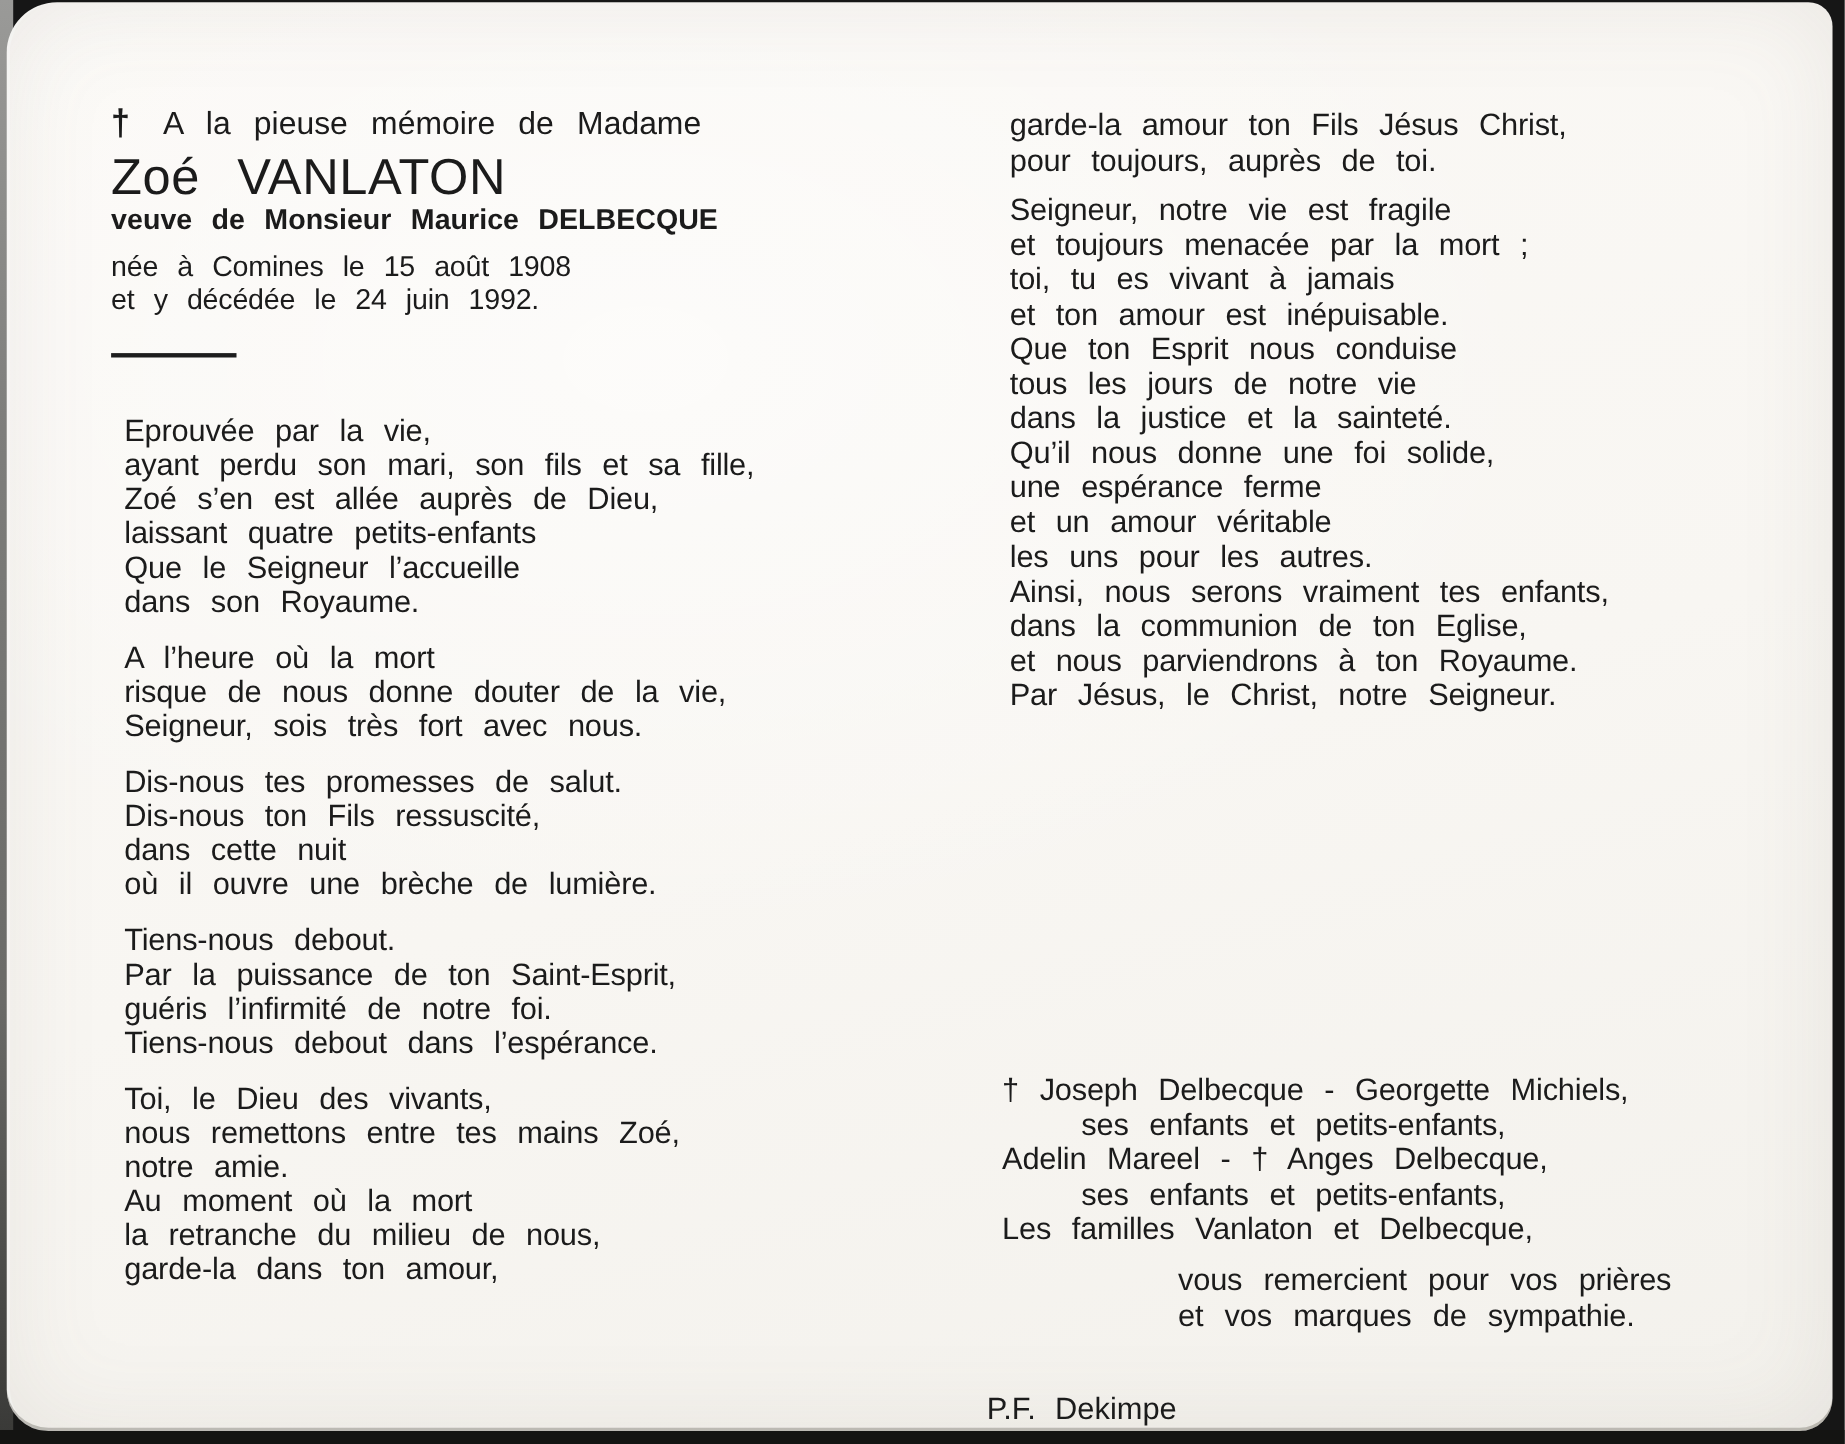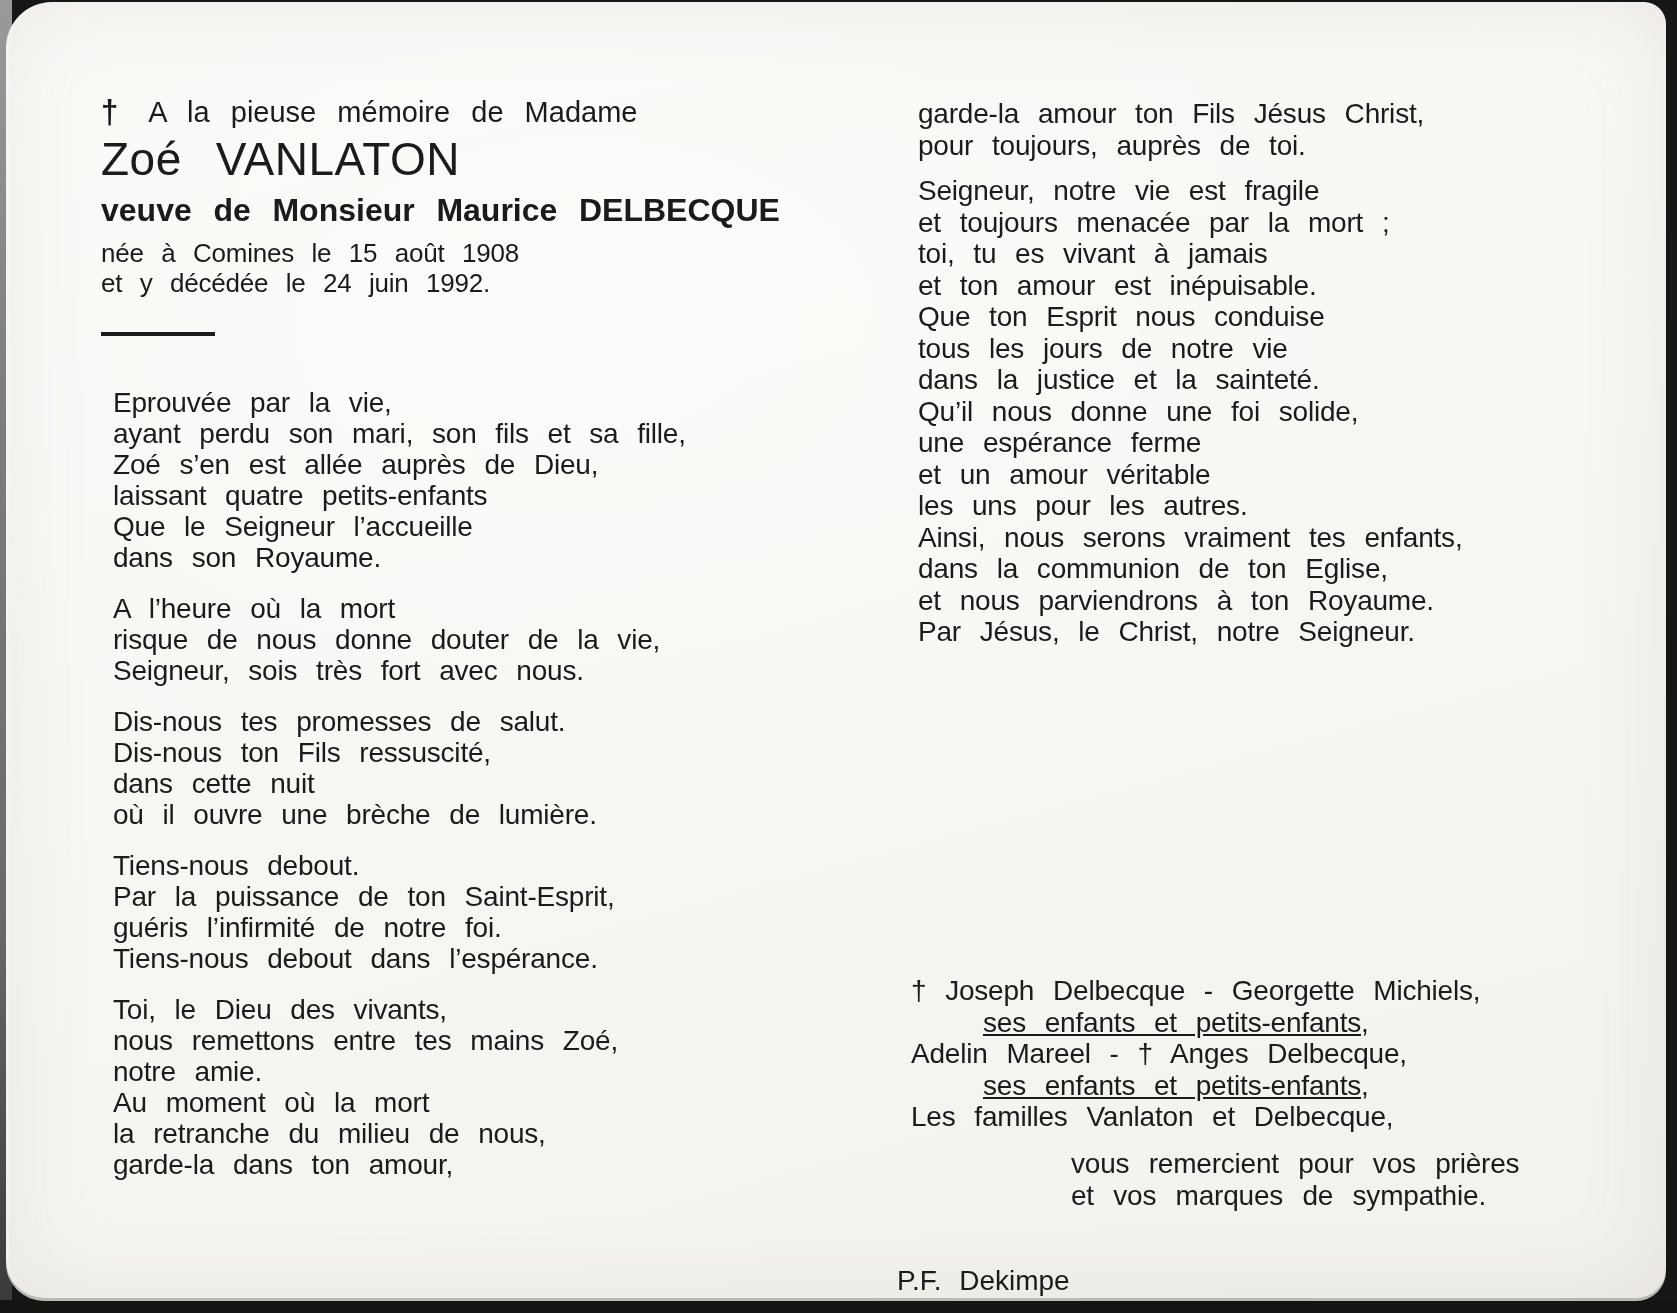--- a/index.html
+++ b/index.html
@@ -28,38 +28,38 @@
     box-shadow:inset 0 0 90px rgba(110,102,88,0.10), inset 0 -3px 0 rgba(150,147,140,0.55), inset 3px 0 0 rgba(255,255,255,0.6);
     color:#1b1b1b;
   }
   .ln{font-size:28px;line-height:31px;letter-spacing:-0.2px;word-spacing:0.40em;white-space:nowrap;}
 
   
   .col-left{position:absolute;left:95px;top:95px;width:640px;}
   .memorial{font-size:29px;line-height:30px;word-spacing:0.45em;white-space:nowrap;}
   .hdr-cross{display:inline-block;margin-right:30px;font-weight:bold;font-size:31px;transform:scaleY(1.08);}
   .name{font-size:46px;line-height:48px;margin-top:8px;letter-spacing:0.5px;word-spacing:0.45em;white-space:nowrap;}
-  .relation{font-size:32px;line-height:30px;font-weight:bold;margin-top:12px;word-spacing:0.40em;white-space:nowrap;}
+  .relation{font-size:26px;line-height:30px;font-weight:bold;margin-top:0;word-spacing:0.40em;white-space:nowrap;}
   .dates{margin-top:13px;}
   .dates .ln{font-size:26px;line-height:30px;}
   .rule{width:114px;height:0;border-top:4px solid #1d1d1d;margin-top:34px;}
   .poem p{margin:12px;padding:0;}
   .col-left .poem p.first{margin-top:51px;}
   .col-left .poem p + p{margin-top:20px;}
 
   
   .col-right{position:absolute;left:912px;top:96px;width:660px;}
   .col-right .ln{line-height:31.5px;}
   .col-right .poem p{margin:0;}
   .col-right .poem p + p{margin-top:14px;}
 
   
   .ack{position:absolute;left:905px;top:973px;width:620px;}
   .ack .ln{line-height:31.5px;}
-  .ack .indent{padding-left:72px;text-decoration:underline;}
+  .ack .indent{padding-left:72px;}
   .thanks{position:absolute;left:1065px;top:1146px;width:480px;}
   .thanks .ln{line-height:32px;word-spacing:0.42em;}
 
   
   .footer-left{position:absolute;left:891px;top:1263px;font-size:28px;word-spacing:0.35em;white-space:nowrap;}
   .footer-right{position:absolute;left:1277px;top:1263px;font-size:28px;word-spacing:0.35em;white-space:nowrap;margin-top:47px;}
 </style>
 </head>
 <body>
 

